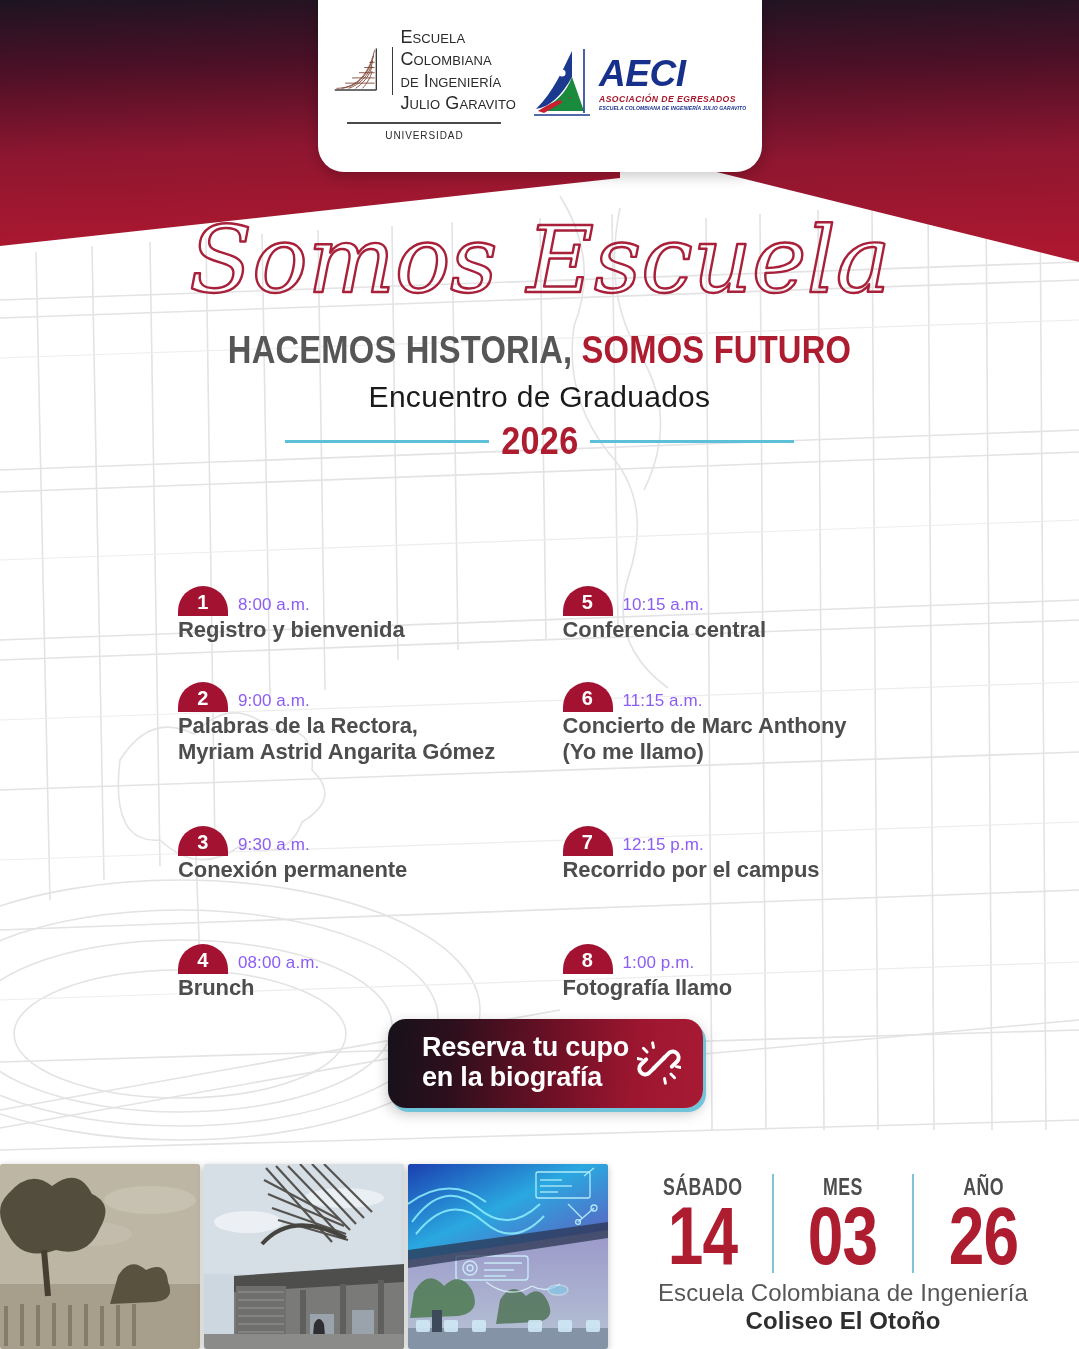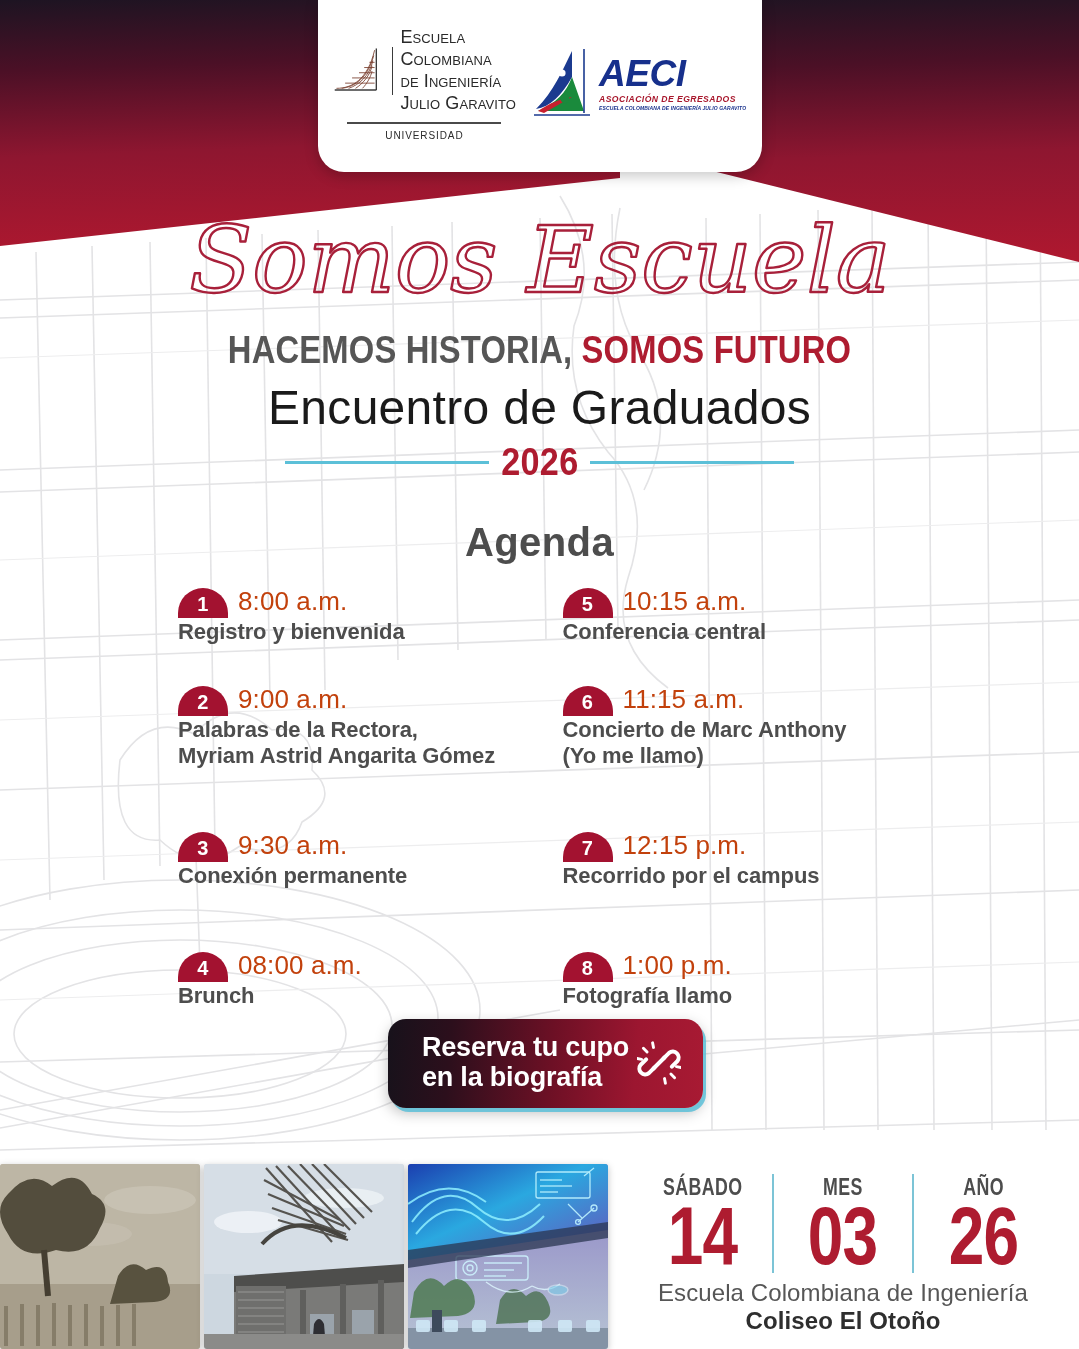--- a/index.html
+++ b/index.html
@@ -79,21 +79,21 @@
   }
 
   .tagline {
     font-size:39px; font-weight:700; letter-spacing:.2px;
     transform:scaleX(.84); margin-top:-6px; white-space:nowrap;
   }
   .tag-grey { color:#565656; }
   .tag-red  { color:#ae1c30; }
 
   .subtitle {
-    font-size:48px; color:#1a1a1a; font-weight:400; letter-spacing:.3px;
+    font-size:30px; color:#1a1a1a; font-weight:400; letter-spacing:.3px;
     margin-top:8px;
   }
 
   .year-row {
     display:flex; align-items:center; justify-content:center; gap:0; margin-top:6px;
   }
   .year-line { height:3.5px; width:204px; background:#5cc0d8; }
   .year-num {
     font-size:38px; font-weight:700; color:#ae1c30; letter-spacing:.3px;
     transform:scaleX(.9); padding:0 8px;
@@ -114,21 +114,21 @@
   .item { margin-bottom:40px; }
   .item-head { display:flex; align-items:flex-end; gap:10px; }
   .badge {
     width:50px; height:30px; flex:none;
     background:#a31230; color:#fff;
     border-radius:26px 26px 0 0;
     display:flex; align-items:center; justify-content:center;
     font-size:20px; font-weight:700; letter-spacing:.3px;
     padding-top:3px;
   }
-  .time { font-size:26px; color:#c2410c; font-weight:400; padding-bottom:1px; letter-spacing:.1px; }
+  .time { font-size:17px; color:#8b5cf6; font-weight:400; padding-bottom:1px; letter-spacing:.1px; }
   .desc { font-size:22px; font-weight:700; color:#4d4d4d; line-height:1.14; margin-top:1px; letter-spacing:-.1px; }
   .item.tall { margin-bottom:62px; }
 
   
   .cta-wrap { position:absolute; top:1019px; left:12px; right:0; z-index:3; display:flex; justify-content:center; }
   .cta {
     position:relative;
     background:linear-gradient(95deg,#17121b 0%, #2c0f1c 20%, #6d1025 52%, #9c1630 78%, #a81a33 100%);
     border-radius:18px; padding:14px 22px 16px 34px;
     display:flex; align-items:center; gap:8px;
@@ -298,21 +298,20 @@
     </div>
 
     <div class="subtitle">Encuentro de Graduados</div>
 
     <div class="year-row">
       <span class="year-line"></span>
       <span class="year-num">2026</span>
       <span class="year-line"></span>
     </div>
 
-    <div class="agenda-title">Agenda</div>
   </div>
 
   <div class="agenda">
 
     <div class="col">
       <div class="item">
         <div class="item-head">
           <span class="badge">1</span>
           <span class="time">8:00 a.m.</span>
         </div>

